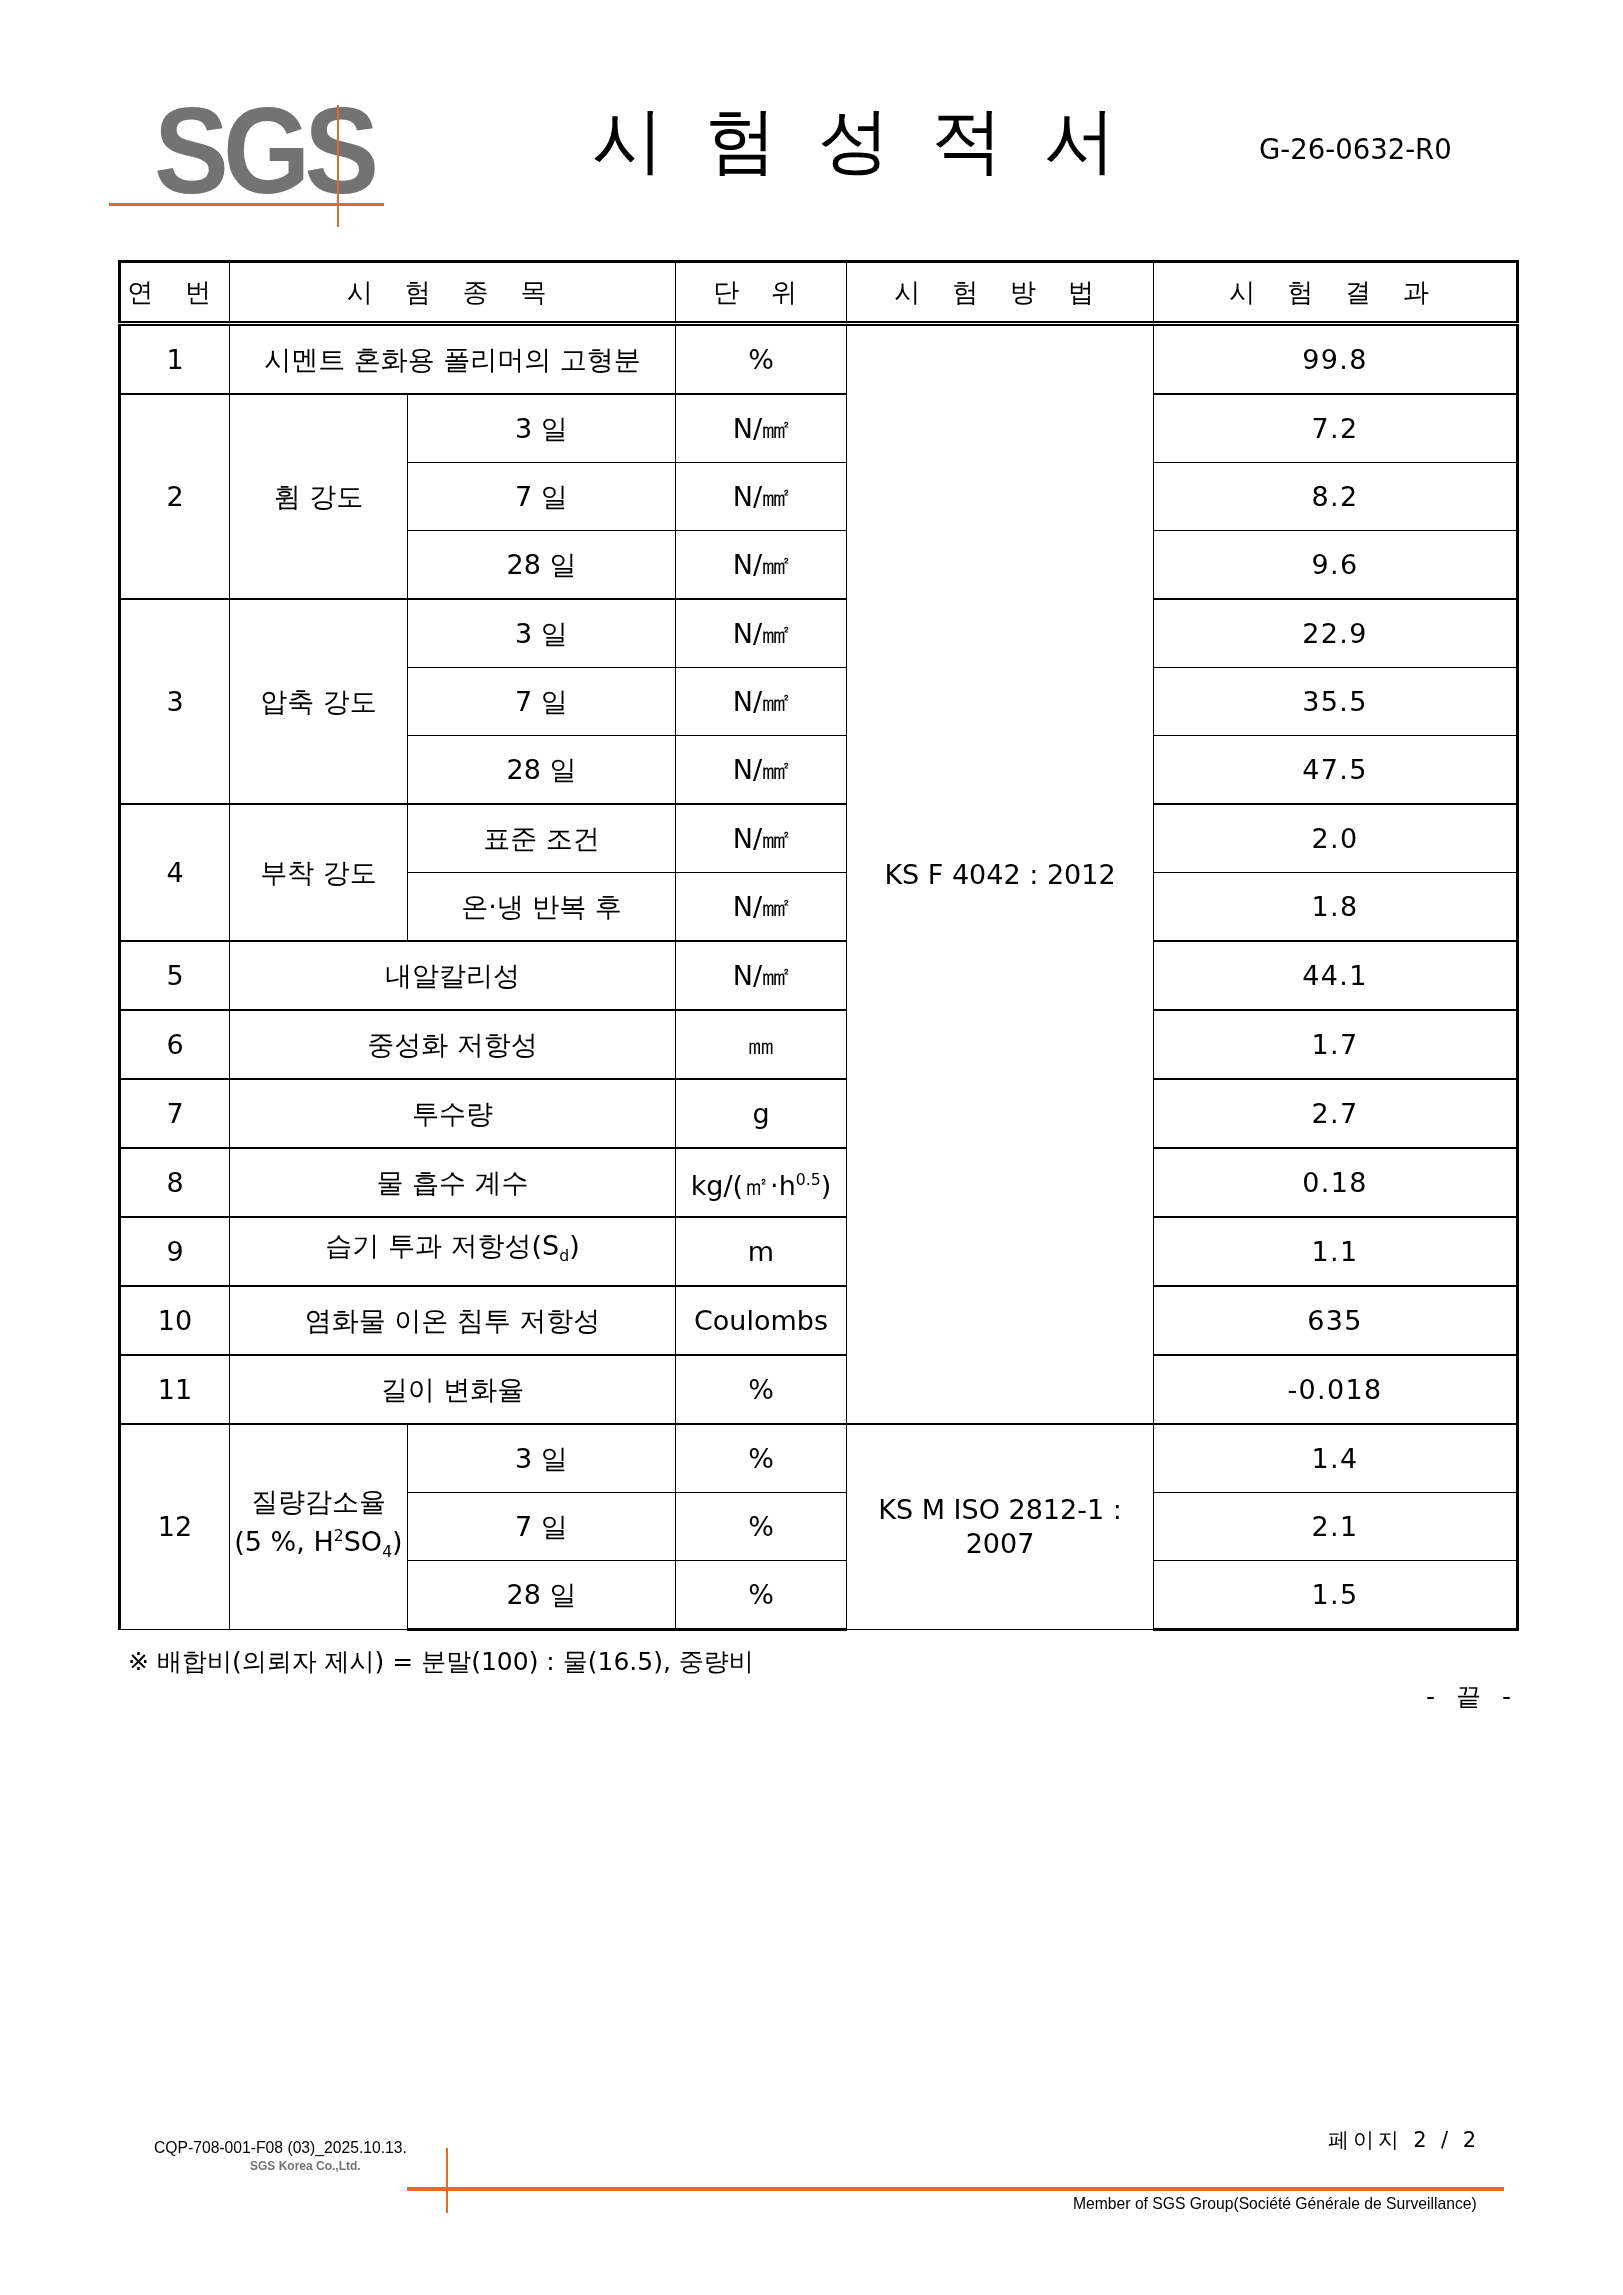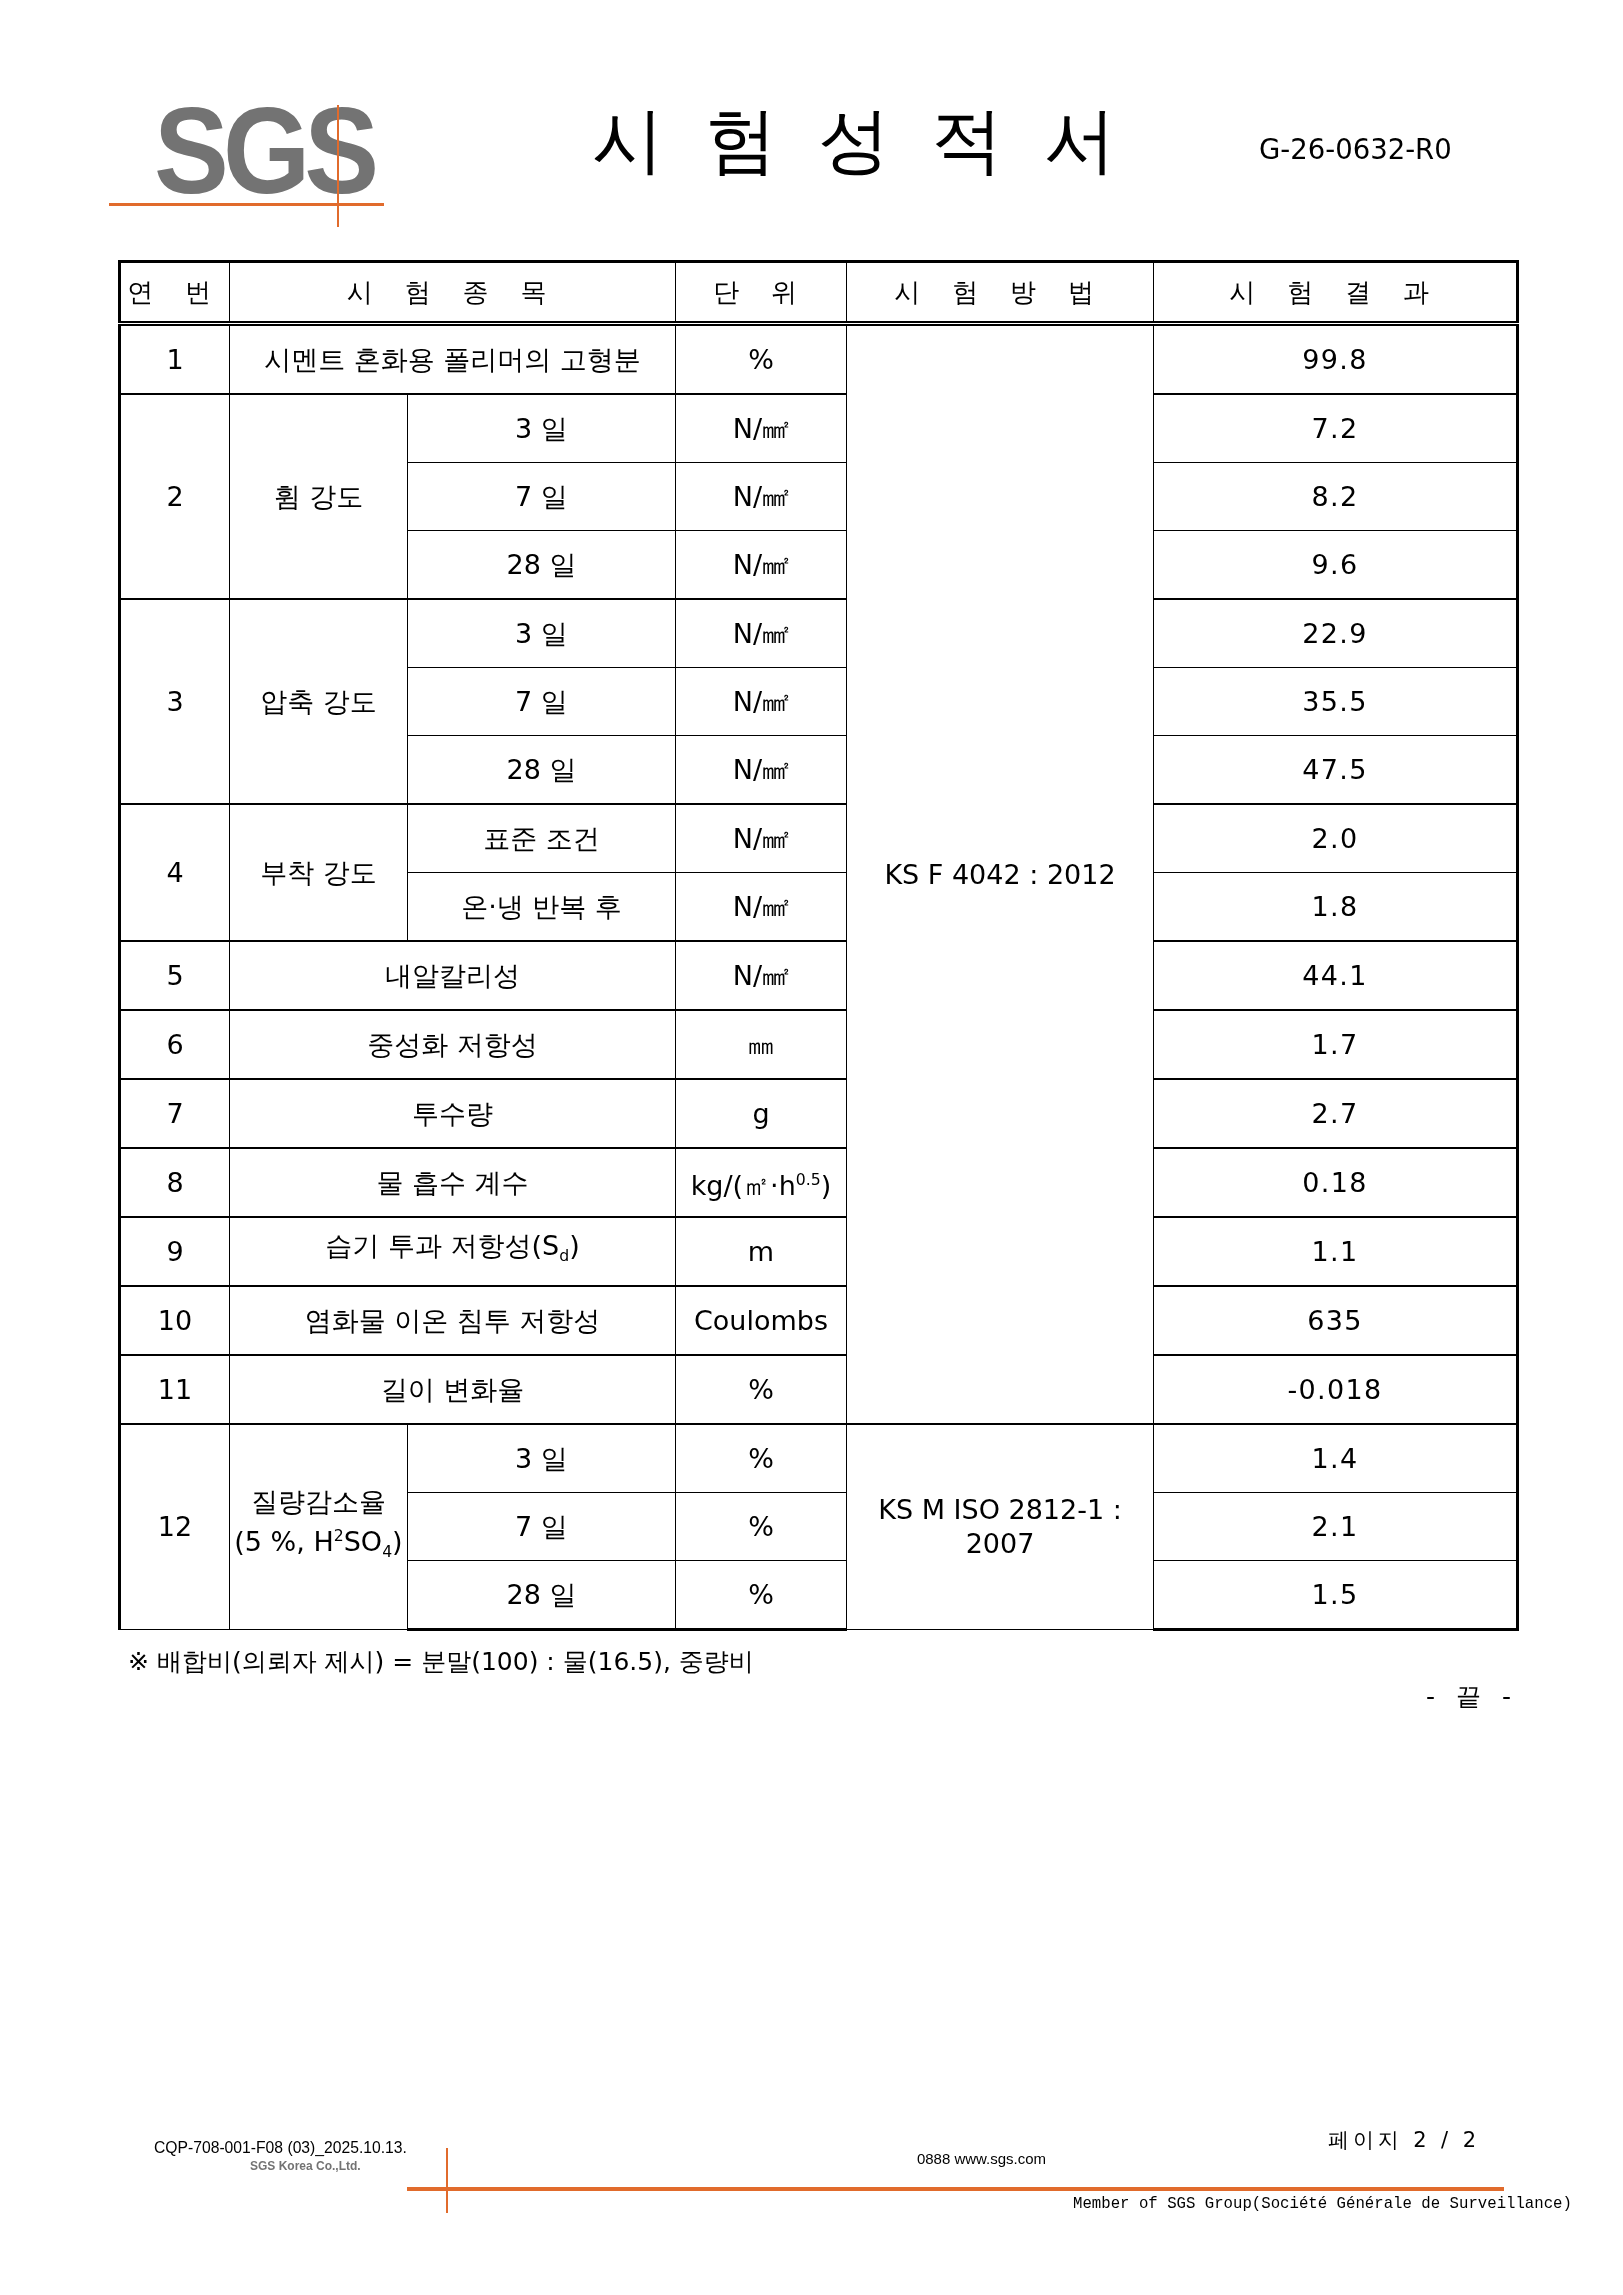--- a/index.html
+++ b/index.html
@@ -41,21 +41,21 @@
   
   .f-form { position:absolute; left:116px; top:2139px; font-family:"Liberation Sans",sans-serif; font-size:15.7px;margin-left:38px; }
   .f-page { position:absolute; left:1328px; top:2126px; font-size:21px; letter-spacing:3.9px; }
   .f-company { position:absolute; left:250px; top:2159px; font-family:"Liberation Sans",sans-serif;
                font-weight:bold; font-size:12px; color:#737373; }
   .f-vline { position:absolute; left:446px; top:2148px; width:2px; height:65px; background:#e16b2c; }
   .f-hline { position:absolute; left:407px; top:2187px; width:1097px; height:3.9px; background:#e16b2c; }
   .f-addr { position:absolute; left:458px; top:2150px; width:1047px; font-family:"Liberation Sans",sans-serif;
             font-size:15px; line-height:17.7px; text-align:center; }
   .f-addr span { display:block; }
-  .f-member { position:absolute; left:1073px; top:2195px; font-family:Liberation Mono, monospace; font-size:15.7px; }
+  .f-member { position:absolute; left:1073px; top:2195px; font-family:Liberation Sans, sans-serif; font-size:15.7px; }
 </style>
 </head>
 <body>
 
 <div class="logo">
   <div class="logo-text">SGS</div>
   <div class="logo-hline"></div>
   <div class="logo-vline"></div>
 </div>
 <div class="doc-title">시험성적서</div>
@@ -216,16 +216,15 @@
 
 <div class="note">※  배합비(의뢰자 제시) = 분말(100) : 물(16.5), 중량비</div>
 <div class="end-mark">- 끝 -</div>
 
 <div class="f-form">CQP-708-001-F08 (03)_2025.10.13.</div>
 <div class="f-page">페이지 2 / 2</div>
 <div class="f-company">SGS Korea Co.,Ltd.</div>
 <div class="f-vline"></div>
 <div class="f-hline"></div>
 <div class="f-addr">
-  <span>0888    www.sgs.com</span>
 </div>
 <div class="f-member">Member of SGS Group(Société Générale de Surveillance)</div>
 
 
 </body></html>

